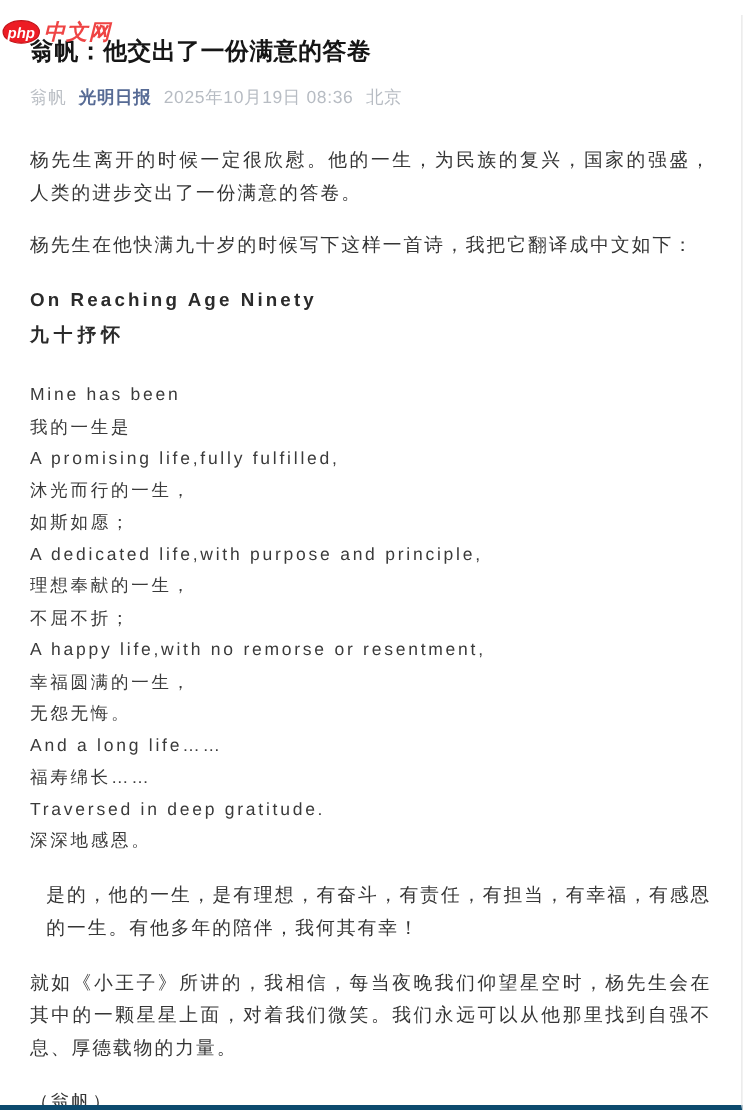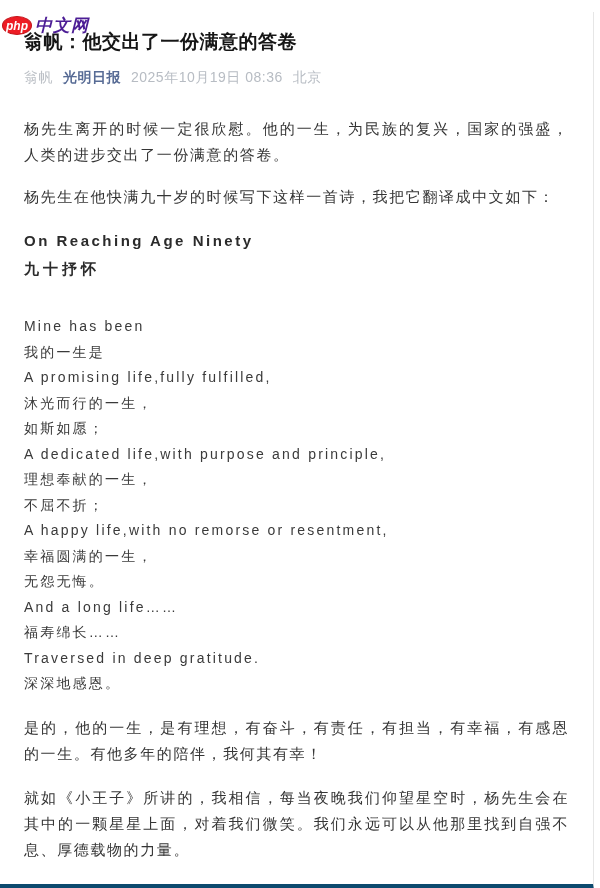--- a/index.html
+++ b/index.html
@@ -55,21 +55,21 @@
     font-size: 12px;
     font-weight: 700;
     font-style: italic;
     letter-spacing: 0;
     box-sizing: border-box;
   }
   .logo-cn {
     font-size: 17px;
     font-weight: 800;
     font-style: italic;
-    color: #4c1d95;
+    color: #ef4444;
     letter-spacing: 1px;
   }
   
   .content {
     padding: 0 24px;
   }
   .title {
     margin: 18px 0 13px 0;
     font-size: 19px;
     line-height: 24px;
@@ -93,21 +93,21 @@
     margin: 0;
     font-size: 15px;
     line-height: 26px;
     color: #353535;
     letter-spacing: 1.6px;
     text-align: justify;
     text-justify: inter-ideograph;
   }
   .para-1 { margin-top: 29px; }
   .para-2 { margin-top: 16px; }
-  .para-3 { margin-top: 18px; }
+  .para-3 { margin-top: 18px; margin-left: 13px; }
   .para-4 { margin-top: 18px; }
   
   .poem {
     margin-top: 20px;
     text-align: left;
     color: #333333;
   }
   .poem-title-en {
     font-size: 15px;
     line-height: 22px;
@@ -117,21 +117,21 @@
   }
   .poem-title-cn {
     margin-top: 6px;
     font-size: 15px;
     line-height: 22px;
     font-weight: 700;
     letter-spacing: 4px;
     color: #2b2b2b;
   }
   .poem-body {
-    margin-top: 34px;
+    margin-top: 23px;
   }
   .poem-line {
     font-size: 14px;
     line-height: 25.5px;
     letter-spacing: 2.2px;
     color: #3a3a3a;
   }
   .signature {
     margin: 17px 0 0 0;
     font-size: 15px;

